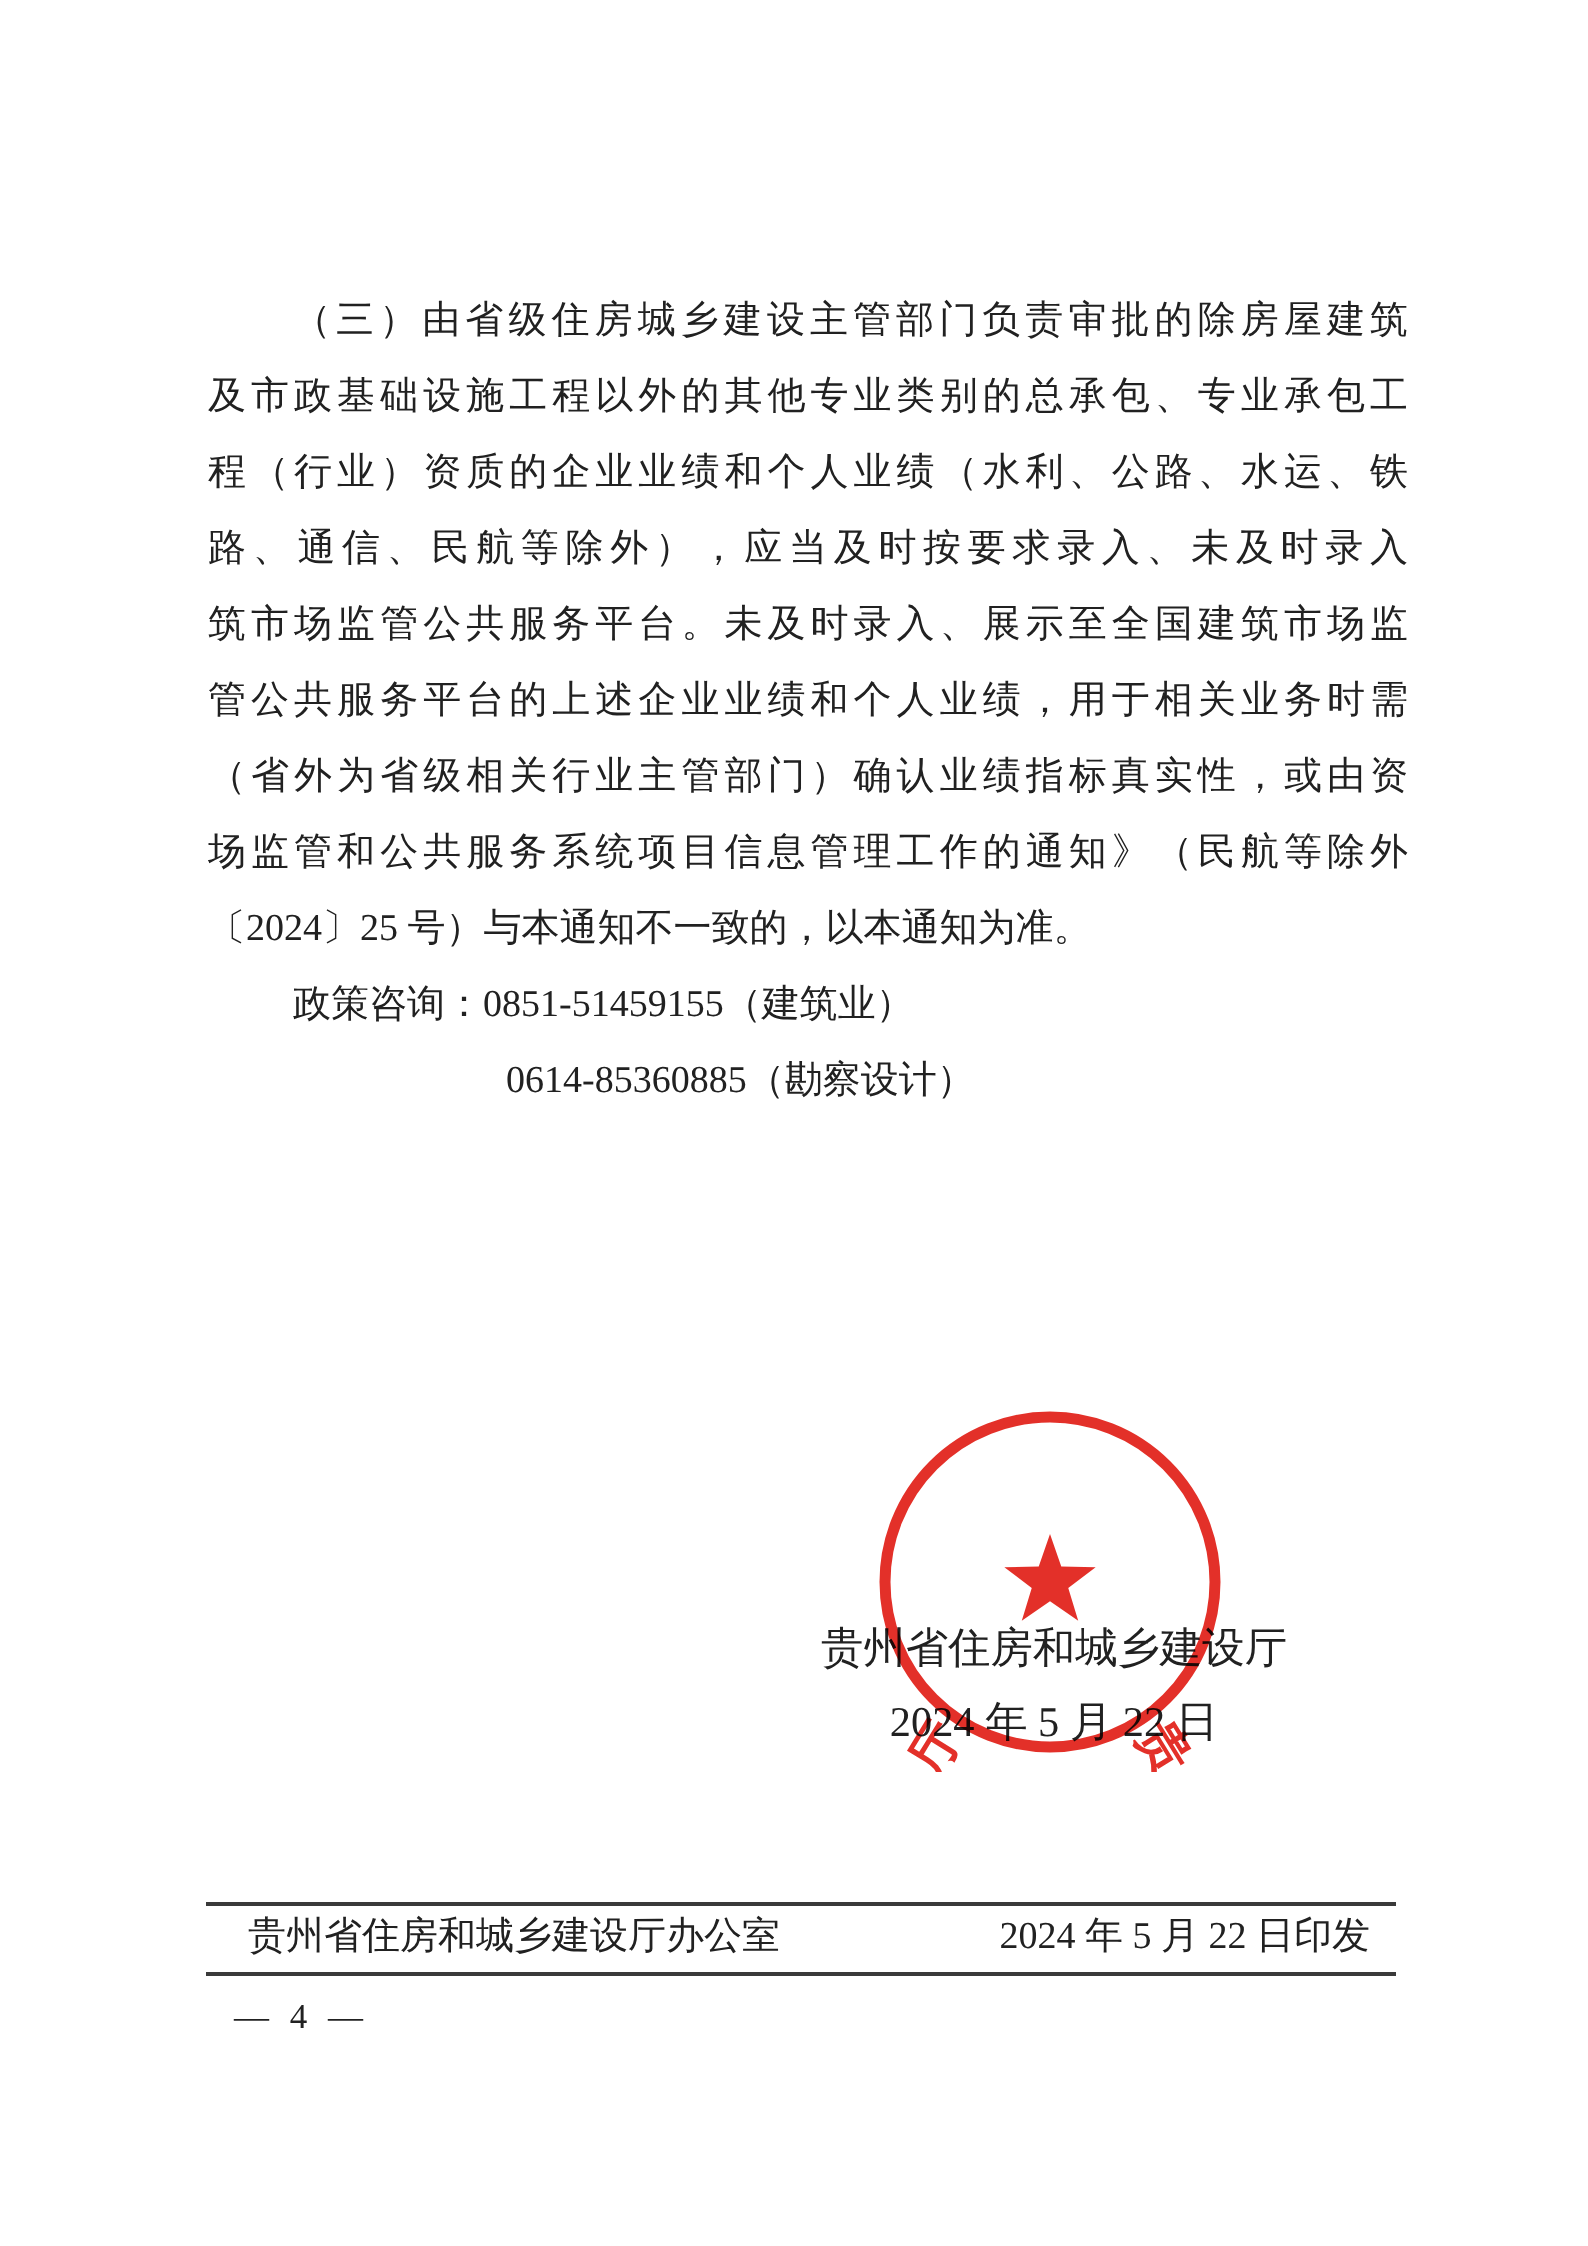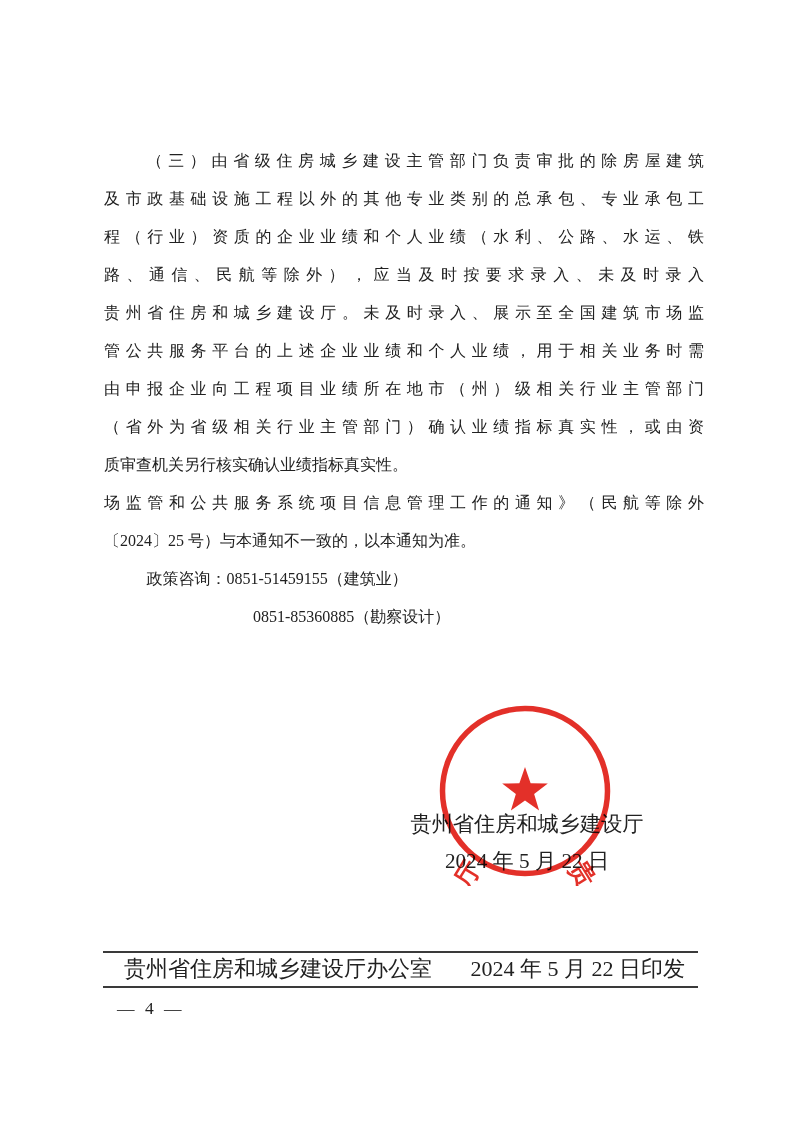--- a/index.html
+++ b/index.html
@@ -10,21 +10,21 @@
     background: #ffffff;
     overflow: hidden;
     font-family: "Liberation Serif", "DejaVu Serif", serif;
     color: #212121;
   }
   .body-text {
     position: absolute;
     left: 104px;
     top: 142px;
     width: 600px;
-    font-size: 16px;
+    font-size: 19px;
   }
   .line {
     line-height: 38px;
     height: 38px;
     white-space: nowrap;
   }
   .line.j {
     white-space: normal;
     text-align: justify;
     text-align-last: justify;
@@ -69,21 +69,21 @@
   }
   .rule-top { top: 951px; }
   .rule-bottom { top: 986px; }
   .footer-row {
     position: absolute;
     left: 103px;
     top: 954px;
     width: 595px;
     height: 30px;
     line-height: 30px;
-    font-size: 22px;
+    font-size: 19px;
     display: flex;
     justify-content: space-between;
     box-sizing: border-box;
     padding: 0 13px 0 21px;
     white-space: nowrap;
   }
   .page-number {
     position: absolute;
     left: 117px;
     top: 998px;
@@ -96,31 +96,29 @@
 </head>
 <body>
 
 <div class="page">
 
   <div class="body-text">
     <div class="line j indent">（三）由省级住房城乡建设主管部门负责审批的除房屋建筑</div>
     <div class="line j">及市政基础设施工程以外的其他专业类别的总承包、专业承包工</div>
     <div class="line j">程（行业）资质的企业业绩和个人业绩（水利、公路、水运、铁</div>
     <div class="line j">路、通信、民航等除外），应当及时按要求录入、未及时录入</div>
-    <div class="line j">贵州省住房和城乡建设厅。未及时录入、展示至全国建筑市场监</div>
+    <div class="line j">筑市场监管公共服务平台。未及时录入、展示至全国建筑市场监</div>
     <div class="line j">管公共服务平台的上述企业业绩和个人业绩，用于相关业务时需</div>
-    <div class="line j">由申报企业向工程项目业绩所在地市（州）级相关行业主管部门</div>
     <div class="line j">（省外为省级相关行业主管部门）确认业绩指标真实性，或由资</div>
-    <div class="line">质审查机关另行核实确认业绩指标真实性。</div>
     <div class="line j">场监管和公共服务系统项目信息管理工作的通知》（民航等除外</div>
     <div class="line">〔2024〕25 号）与本通知不一致的，以本通知为准。</div>
     <div class="line contact-line">
       <span class="contact-label">政策咨询：</span><span>0851-51459155（建筑业）</span>
     </div>
-    <div class="line contact-line2">0851-85360885（勘察设计）</div>
+    <div class="line contact-line2">0614-85360885（勘察设计）</div>
   </div>
 
   <div class="signature">
     <div class="sig-line">贵州省住房和城乡建设厅</div>
     <div class="sig-line">2024 年 5 月 22 日</div>
   </div>
 
   <svg class="seal" viewBox="0 0 190 190" xmlns="http://www.w3.org/2000/svg">
     <circle cx="95" cy="95" r="82.5" fill="none" stroke-width="5.5" stroke="#e2251d"></circle>
     <path id="sealArc" d="M 95 154 A 59 59 0 1 1 94.99 154" fill="none"></path>

